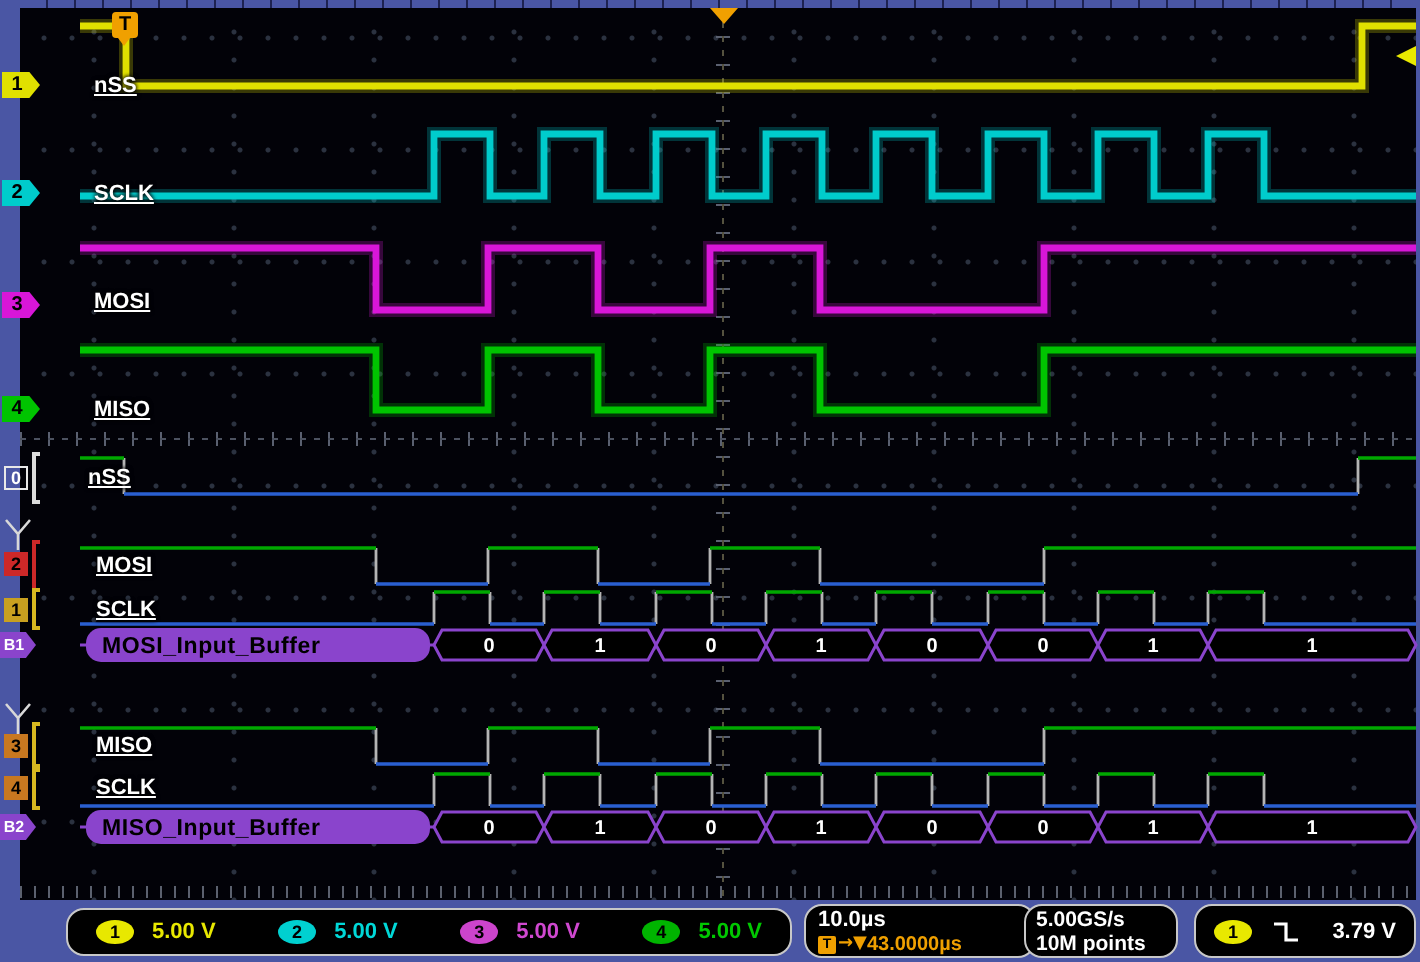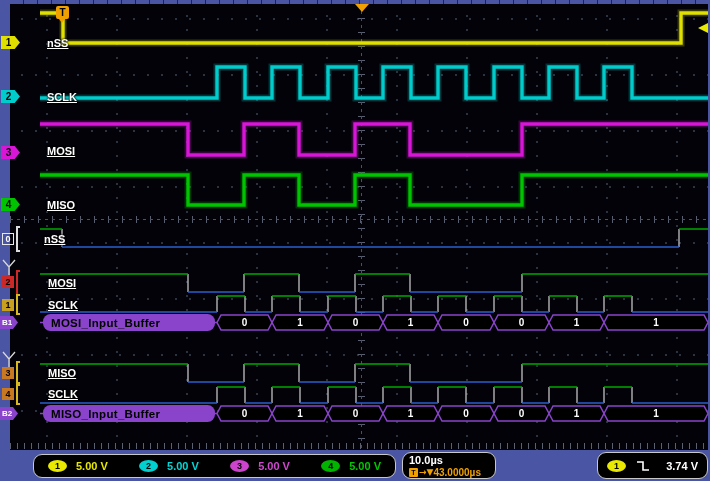--- a/index.html
+++ b/index.html
@@ -64,21 +64,21 @@
   
   .sbox{position:absolute;background:#000;border:1px solid #c8c8c8;border-radius:9px;box-sizing:border-box;}
   .chbox{left:33px;top:454px;width:363px;height:24px;display:flex;align-items:center;
     justify-content:space-between;padding:0 14px;}
   .chread{display:flex;align-items:center;gap:9px;}
   .ebadge{display:inline-block;width:19px;height:12px;border-radius:50%;color:#000;text-align:center;
     font:bold 9px/12px "Liberation Sans",sans-serif;}
   .e1{background:#e8e800}.e2{background:#00d0d0}.e3{background:#cc44cc}.e4{background:#00b400}
   .chval{font:bold 11px "Liberation Sans",sans-serif;}
   .c1{color:#e8e800}.c2{color:#00d8d8}.c3{color:#d048d0}.c4{color:#00c800}
-  .tbox{left:402px;top:452px;width:94px;height:27px;padding:2px 6px;}
+  .tbox{left:402px;top:452px;width:116px;height:27px;padding:2px 6px;}
   .trow1{color:#fff;font:bold 11px/11px "Liberation Sans",sans-serif;}
   .trow2{display:flex;align-items:center;color:#f0a000;font:bold 10px/11px "Liberation Sans",sans-serif;margin-top:1px;}
   .tmini{display:inline-block;width:9px;height:9px;background:#f0a000;color:#000;text-align:center;
     font:bold 7px/9px "Liberation Sans",sans-serif;border-radius:1px;margin-right:1px;}
   .glyph{font-family:"DejaVu Sans",sans-serif;font-size:9px;}
   .abox{left:512px;top:452px;width:77px;height:27px;padding:2px 5px;color:#fff;}
   .arow{font:bold 10.5px/11.5px "Liberation Sans",sans-serif;}
   .trgbox{left:597px;top:452px;width:111px;height:27px;display:flex;align-items:center;gap:9px;padding:0 9px;}
   .trglvl{color:#fff;font:bold 11px "Liberation Sans",sans-serif;margin-left:auto;}
   #wave-svg{position:absolute;left:0;top:0;pointer-events:none;}
@@ -223,22 +223,26 @@
 
   <div class="sbox tbox">
     <div class="trow1">10.0µs</div>
     <div class="trow2">
       <span class="tmini">T</span>
       <span class="glyph">→▼</span>
       <span>43.0000µs</span>
     </div>
   </div>
 
+  <div class="sbox abox">
+    <div class="arow">5.00GS/s</div>
+    <div class="arow">10M points</div>
+  </div>
 
   <div class="sbox trgbox">
     <span class="ebadge e1">1</span>
     <svg width="16" height="14" viewBox="0 0 16 14">
       <path d="M2,3 H8 V11 H14" fill="none" stroke="#fff" stroke-width="1.6"></path>
     </svg>
-    <span class="trglvl">3.74 V</span>
+    <span class="trglvl">3.79 V</span>
   </div>
 
 </div>
 
 </body></html>

